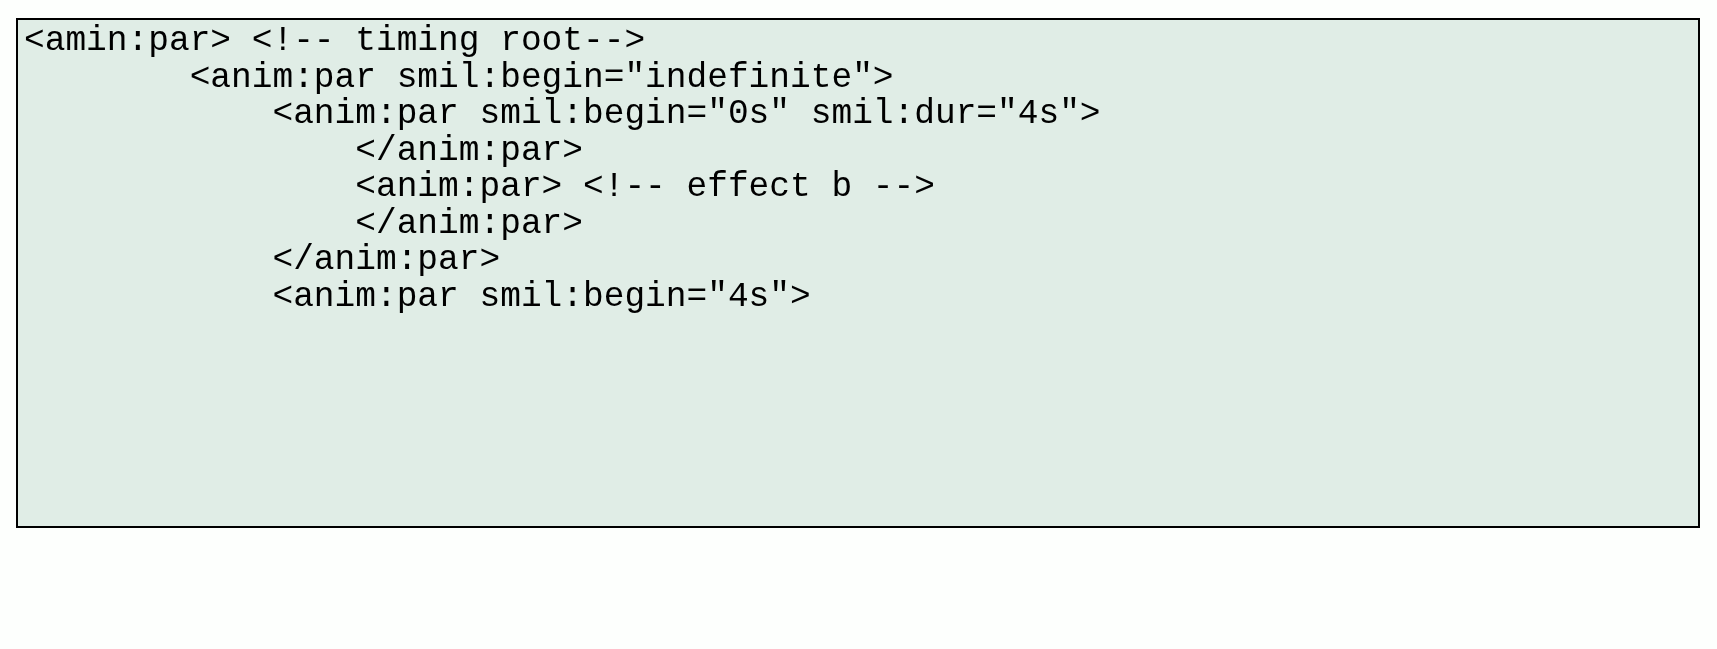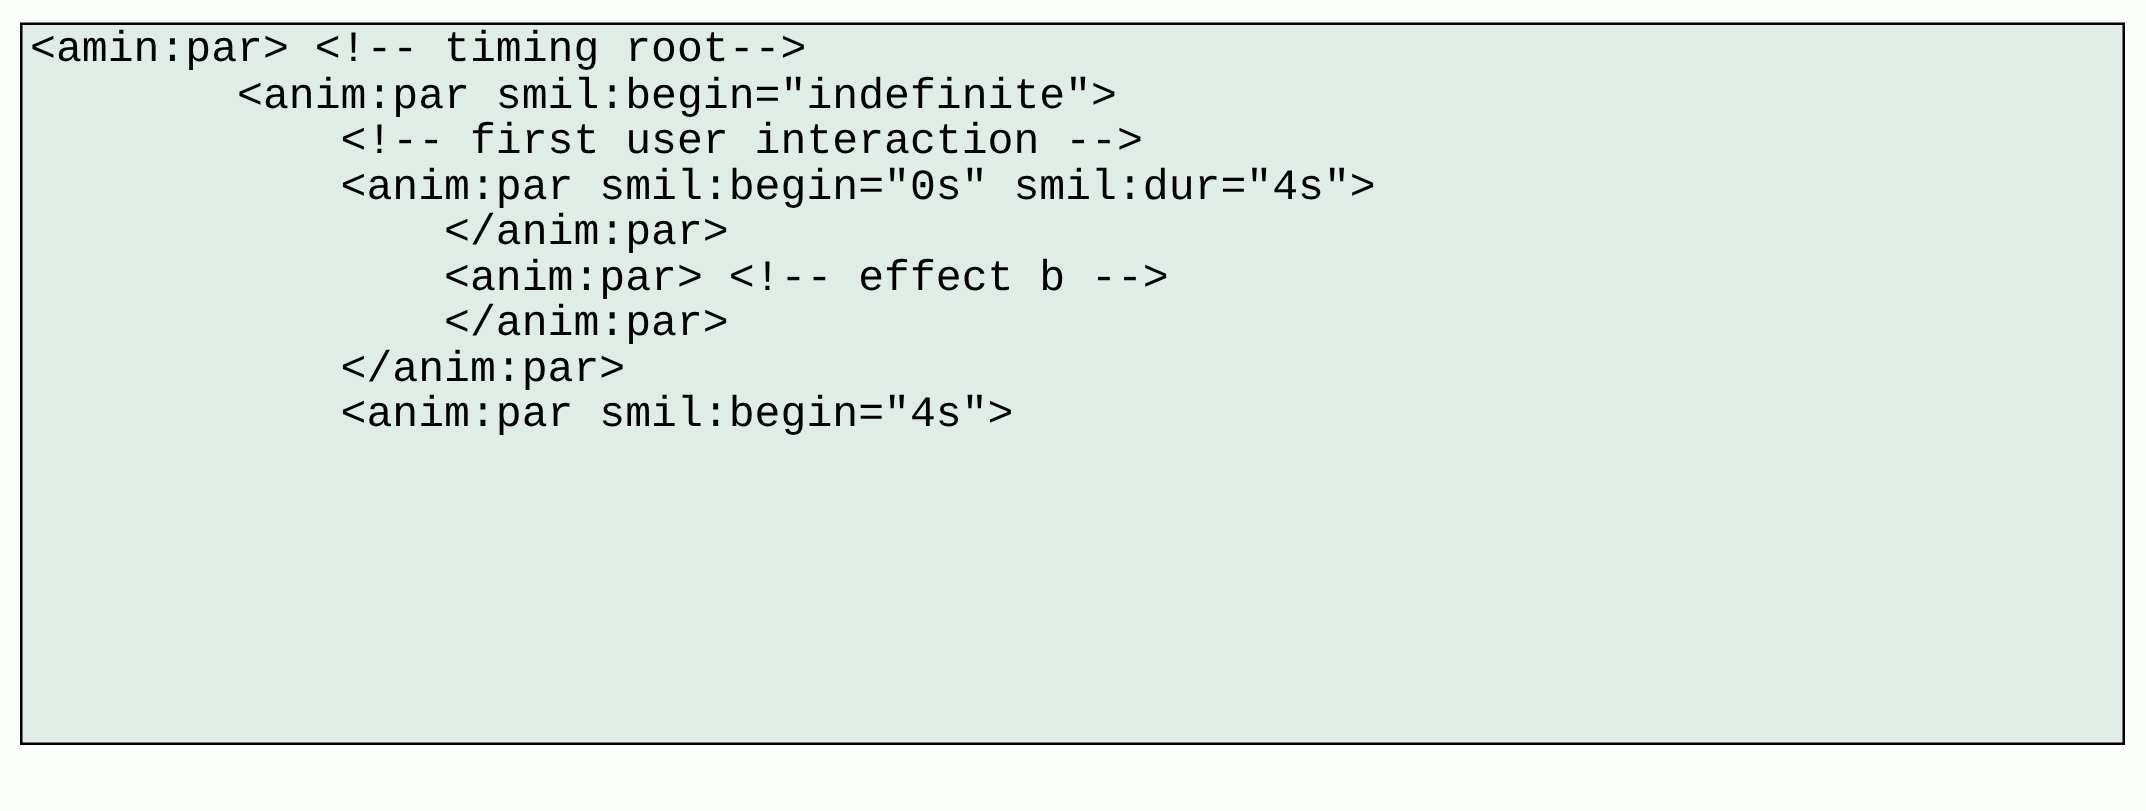--- a/index.html
+++ b/index.html
@@ -8,21 +8,21 @@
     width: 1717px;
     height: 649px;
     background: #fdfffd;
     overflow: hidden;
   }
   .code-panel {
     position: absolute;
     left: 16px;
     top: 18px;
     width: 1684px;
-    height: 578px;
+    height: 510px;
     box-sizing: border-box;
     border: 2px solid #000000;
     background: #e0ede6;
     padding: 3px 4px 0 6px;
     overflow: hidden;
   }
   .code-line {
     font-family: "Liberation Mono", "DejaVu Sans Mono", monospace;
     font-size: 34.5px;
     line-height: 36.5px;
@@ -30,20 +30,19 @@
     white-space: pre;
     letter-spacing: 0;
   }
 </style>
 </head>
 <body style="background: rgb(253, 255, 253);">
 
 <div class="code-panel" style="background: rgb(224, 237, 230); border-color: rgb(0, 0, 0);">
   <div class="code-line">&lt;amin:par&gt; &lt;!-- timing root--&gt;</div>
   <div class="code-line">        &lt;anim:par smil:begin="indefinite"&gt;</div>
-  <div class="code-line">            &lt;!-- first user interaction --&gt;</div>
   <div class="code-line">            &lt;anim:par smil:begin="0s" smil:dur="4s"&gt;</div>
   <div class="code-line">                &lt;/anim:par&gt;</div>
   <div class="code-line">                &lt;anim:par&gt; &lt;!-- effect b --&gt;</div>
   <div class="code-line">                &lt;/anim:par&gt;</div>
   <div class="code-line">            &lt;/anim:par&gt;</div>
   <div class="code-line">            &lt;anim:par smil:begin="4s"&gt;</div>
 </div>
 
 </body></html>

